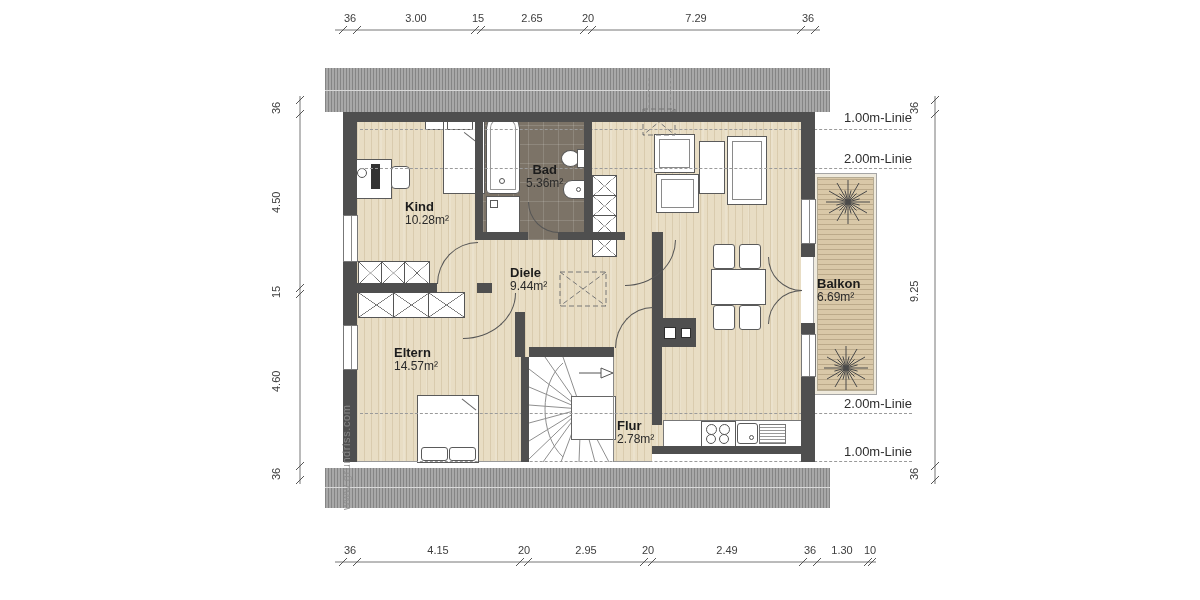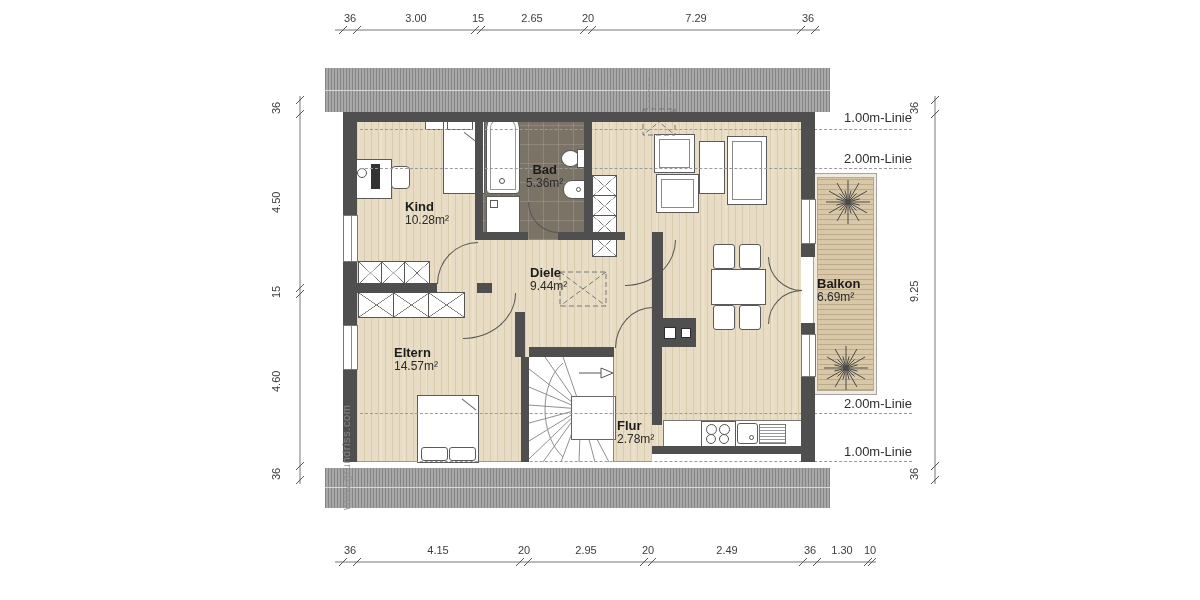--- a/index.html
+++ b/index.html
@@ -195,21 +195,21 @@
   <div class="arc" style="left:768px;top:290px;width:33px;height:33px;border-left-width:1px;border-top-width:1px;border-top-left-radius:100%;"></div>
 
   <div class="rlabel" style="left:405px;top:200px;">
     <div class="rname">Kind</div>
     <div class="rarea">10.28m²</div>
   </div>
   <div class="rlabel" style="left:526px;top:163px;text-align:center;">
     <div class="rname">Bad</div>
     <div class="rarea">5.36m²</div>
   </div>
-  <div class="rlabel" style="left:510px;top:266px;margin-left:20px;">
+  <div class="rlabel" style="left:510px;top:266px;">
     <div class="rname">Diele</div>
     <div class="rarea">9.44m²</div>
   </div>
   <div class="rlabel" style="left:394px;top:346px;">
     <div class="rname">Eltern</div>
     <div class="rarea">14.57m²</div>
   </div>
   <div class="rlabel" style="left:617px;top:391px;margin-top:28px;">
     <div class="rname">Flur</div>
     <div class="rarea">2.78m²</div>

